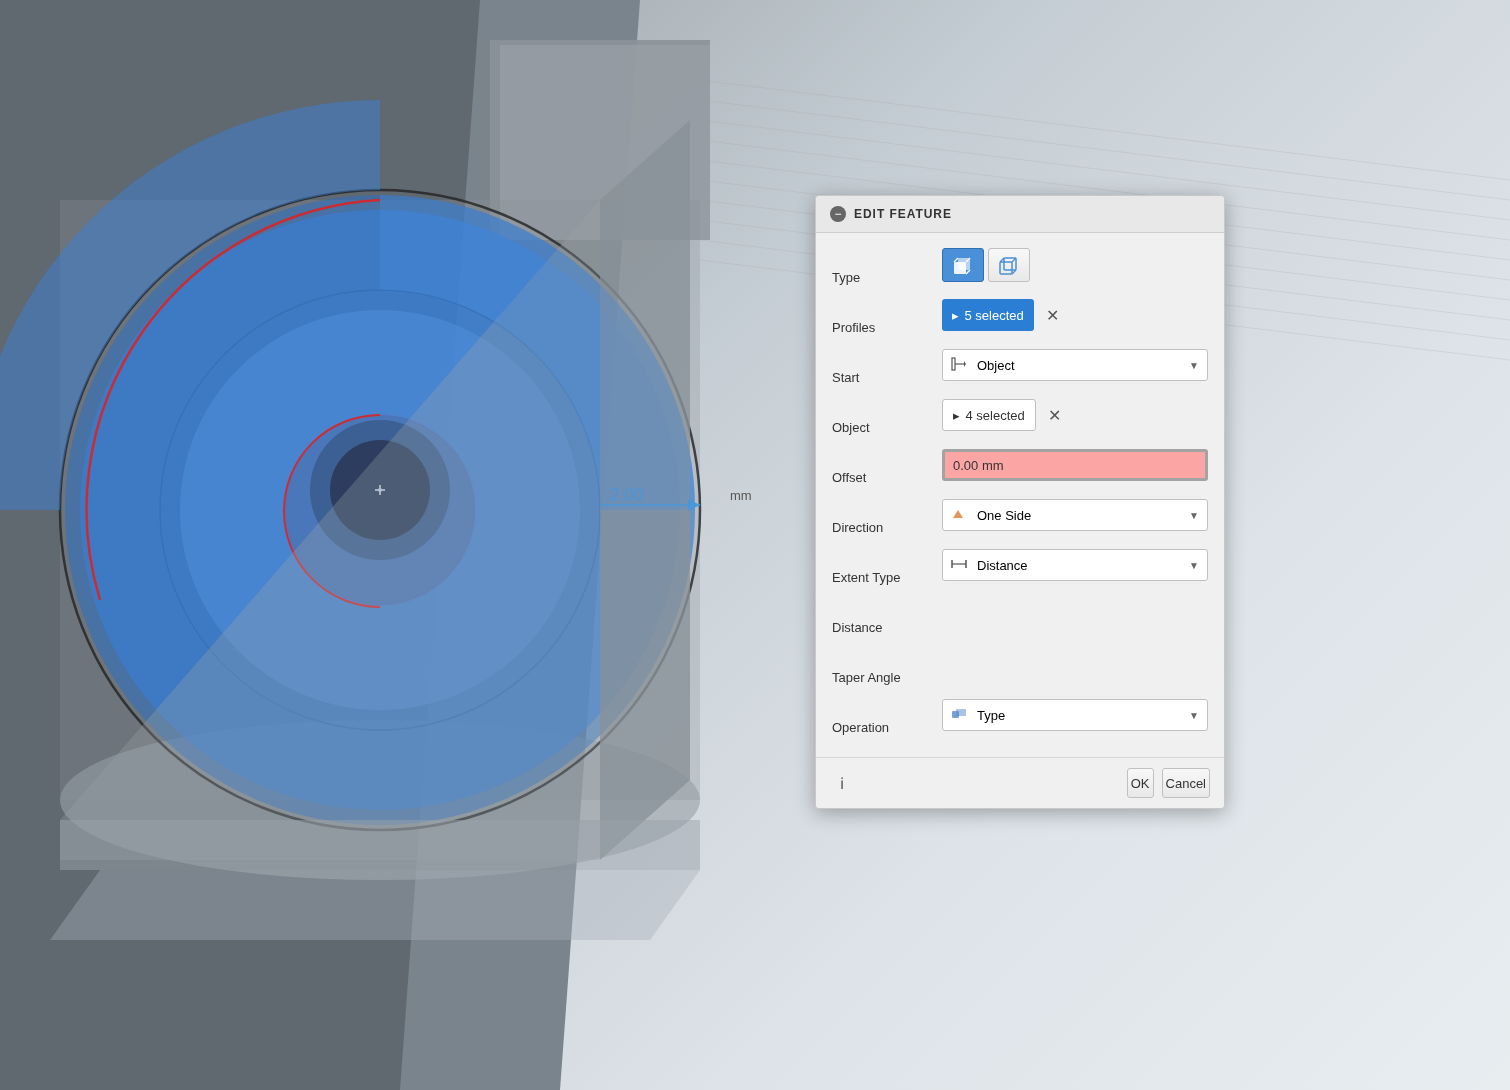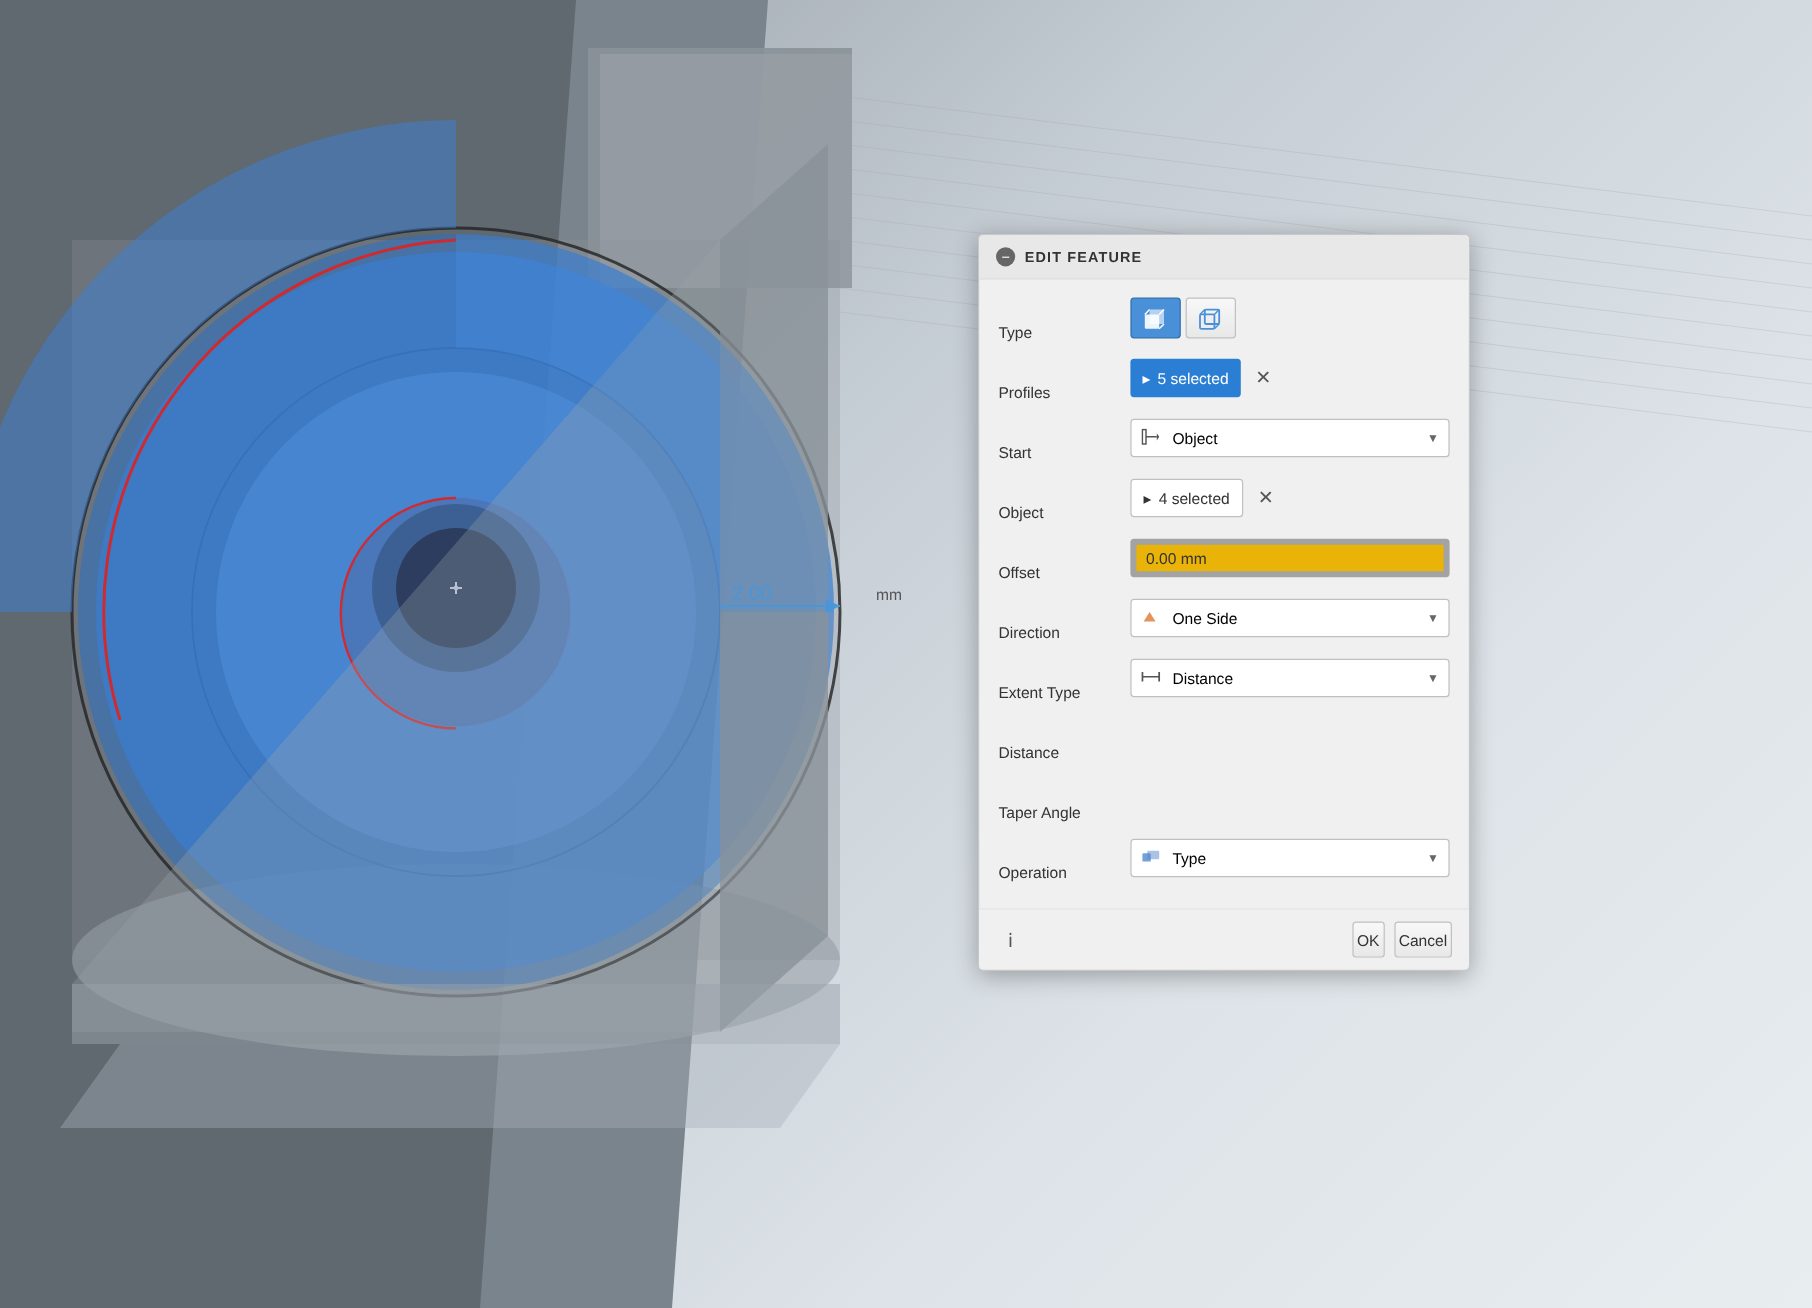--- a/index.html
+++ b/index.html
@@ -198,25 +198,25 @@
 
     .dropdown-select .dd-label {
       flex: 1;
       font-size: 13px;
     }
 
     
     .text-input {
       width: 100%;
       height: 32px;
-      border: 5px solid #a3a3a3;
+      border: 3px solid #a3a3a3;
       border-radius: 3px;
       padding: 0 8px;
       font-size: 13px;
-      background: #eab308;
+      background: #fca5a5;
       color: #333;
     }
 
     
     .panel-footer {
       display: flex;
       align-items: center;
       justify-content: flex-end;
       padding: 10px 14px;
       border-top: 1px solid #d8d8d8;

